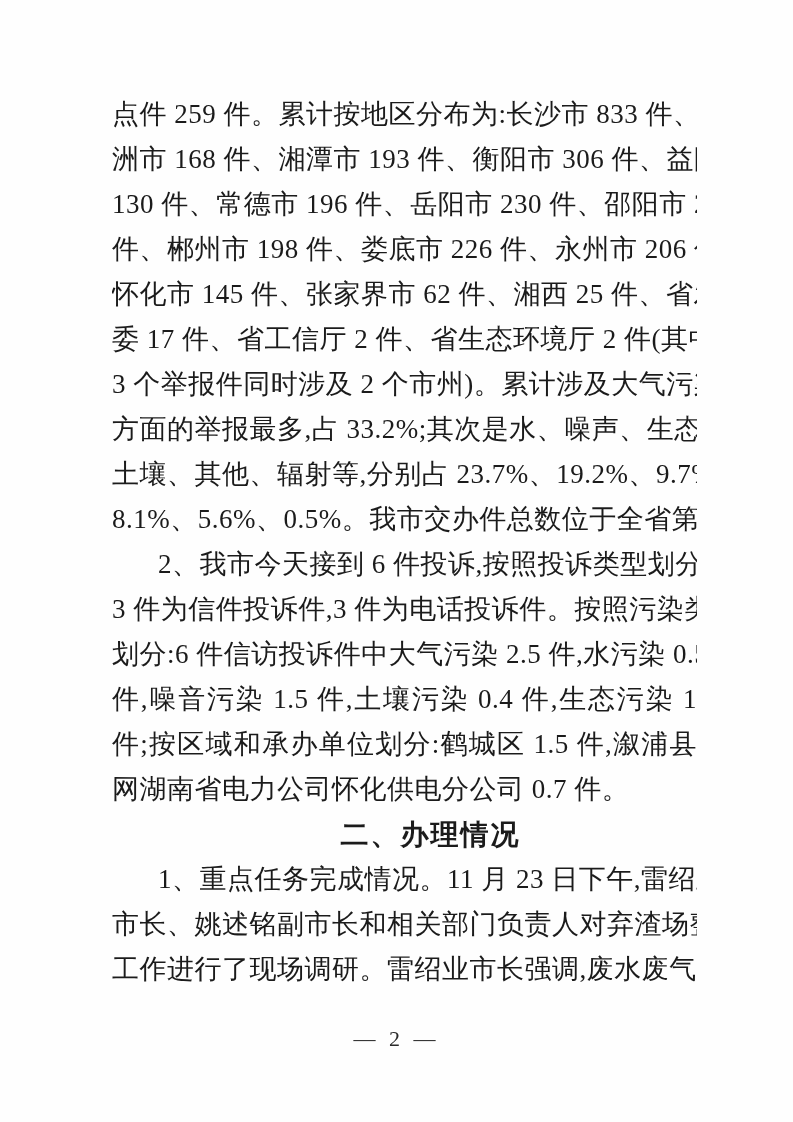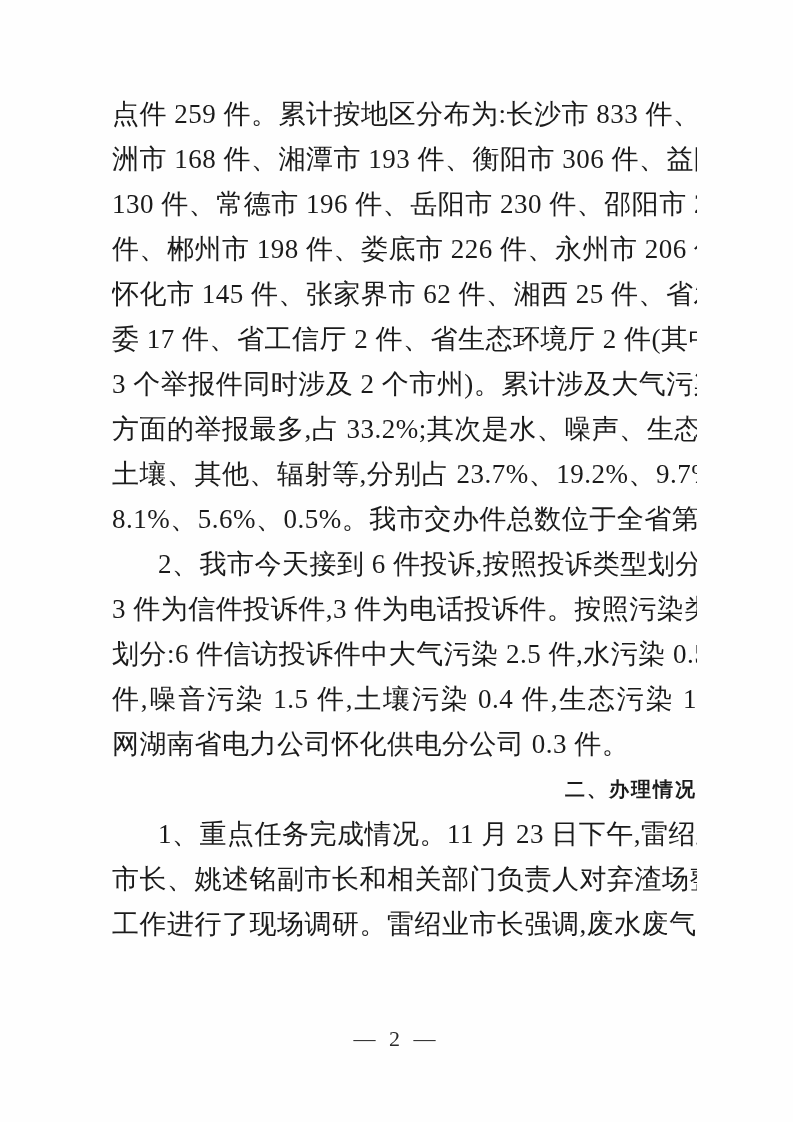--- a/index.html
+++ b/index.html
@@ -29,26 +29,26 @@
     white-space: nowrap;
   }
   .line.ll {
     text-align: left;
     text-align-last: left;
   }
   .line.ind { text-indent: 1.7em; }
   .heading {
     height: 45px;
     line-height: 45px;
-    font-size: 20px;
+    font-size: 28px;
     font-weight: bold;
     font-family: "DejaVu Sans", "Liberation Sans", sans-serif;
     text-indent: 1.85em;
     letter-spacing: 2px;
-    text-align: right;
+    text-align: center;
   }
   .footer {
     position: absolute;
     left: 0;
     top: 1026px;
     width: 793px;
     text-align: center;
     font-size: 22px;
     letter-spacing: 4px;
     color: #2a2a2a;
@@ -68,21 +68,22 @@
     <div class="line">委 17 件、省工信厅 2 件、省生态环境厅 2 件(其中有</div>
     <div class="line">3 个举报件同时涉及 2 个市州)。累计涉及大气污染</div>
     <div class="line">方面的举报最多,占 33.2%;其次是水、噪声、生态、</div>
     <div class="line">土壤、其他、辐射等,分别占 23.7%、19.2%、9.7%、</div>
     <div class="line">8.1%、5.6%、0.5%。我市交办件总数位于全省第 11 位。</div>
 
     <div class="line ind">2、我市今天接到 6 件投诉,按照投诉类型划分:</div>
     <div class="line">3 件为信件投诉件,3 件为电话投诉件。按照污染类型</div>
     <div class="line">划分:6 件信访投诉件中大气污染 2.5 件,水污染 0.5</div>
     <div class="line">件,噪音污染 1.5 件,土壤污染 0.4 件,生态污染 1</div>
-    <div class="line ll">网湖南省电力公司怀化供电分公司 0.3 件。</div>
+    <div class="line">件;按区域和承办单位划分:鹤城区 1.5 件,溆浦县</div>
+    <div class="line ll">网湖南省电力公司怀化供电分公司 0.7 件。</div>
 
     <div class="heading">二、办理情况</div>
 
     <div class="line ind">1、重点任务完成情况。11 月 23 日下午,雷绍业</div>
     <div class="line">市长、姚述铭副市长和相关部门负责人对弃渣场整改</div>
     <div class="line">工作进行了现场调研。雷绍业市长强调,废水废气废</div>
 
   </div>
 
   <div class="footer">

